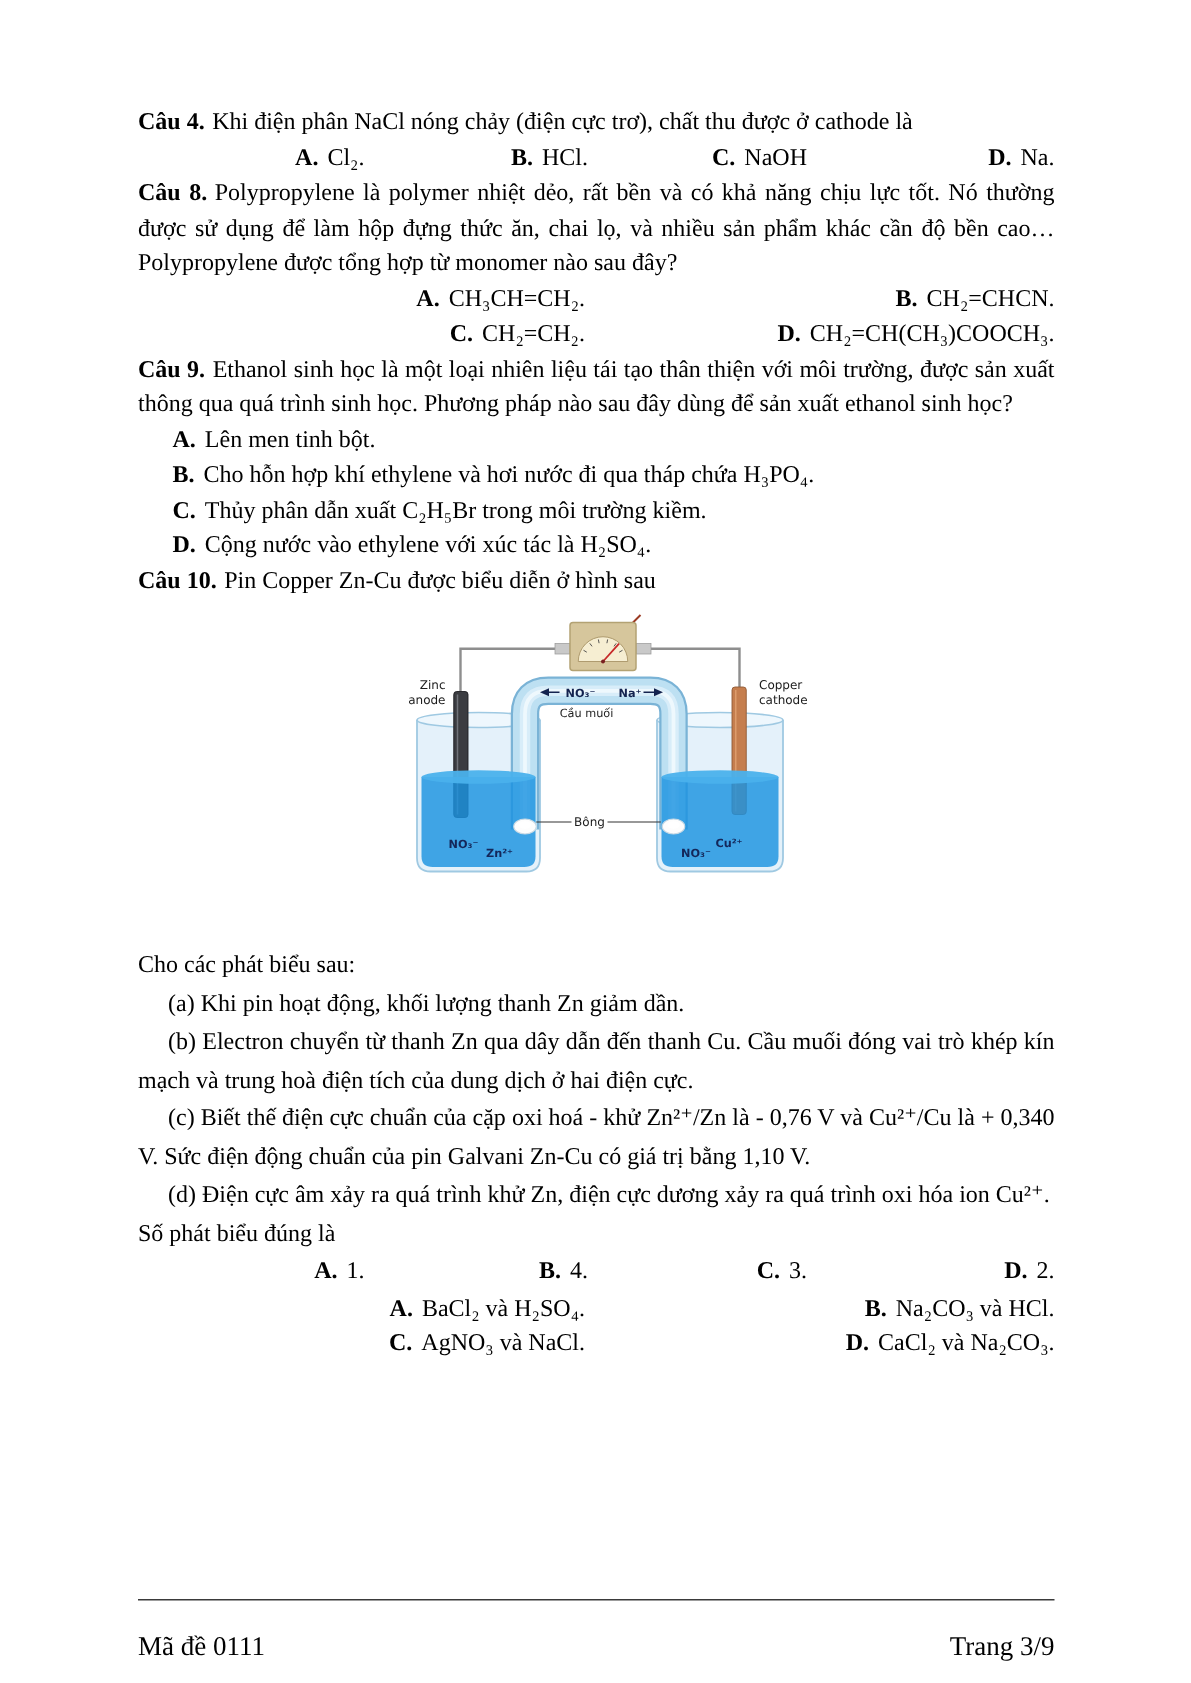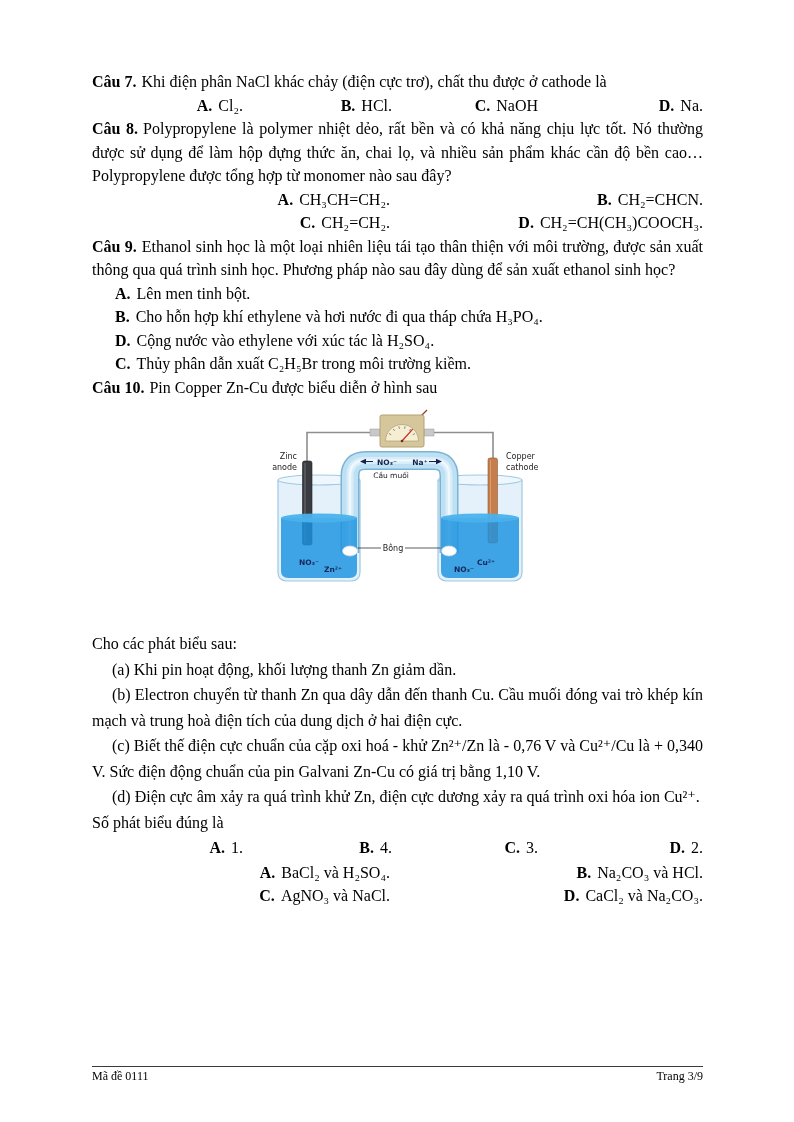--- a/index.html
+++ b/index.html
@@ -18,52 +18,52 @@
   .opt { white-space:nowrap; text-align:right; }
   .stmt-block { line-height:25.5px;margin-top:40px; }
   .statement { text-indent:20px; }
   .diagram { margin:6px 0 6px 158px; width:300px; height:186px; }
   .diagram svg { display:block; }
   .dg-label { font-family:"DejaVu Sans","Liberation Sans",sans-serif; font-size:8px; fill:#1c1c1c; }
   .dg-small { font-family:"DejaVu Sans","Liberation Sans",sans-serif; font-size:7.5px; }
   .dg-ion { font-family:"DejaVu Sans","Liberation Sans",sans-serif; font-size:7.5px; font-weight:600; }
   .footer {
     position:absolute; left:92px; right:91px; top:1066px;
-    border-top:1px solid #3a3a3a; padding-top:2px;
-    display:flex; justify-content:space-between; font-size:12px;
+    border-top:1px solid #3a3a3a; padding-top:20px;
+    display:flex; justify-content:space-between; font-size:18px;
   }
 </style>
 </head>
 <body>
 
 <div class="content">
 
-  <p><b class="ql">Câu 7.</b><span>Khi điện phân NaCl khác chảy (điện cực trơ), chất thu được ở cathode là</span></p>
+  <p><b class="ql">Câu 4.</b><span>Khi điện phân NaCl nóng chảy (điện cực trơ), chất thu được ở cathode là</span></p>
   <div class="opt-row4">
     <span class="opt"><b class="ol">A.</b><span>Cl₂.</span></span>
     <span class="opt"><b class="ol">B.</b><span>HCl.</span></span>
     <span class="opt"><b class="ol">C.</b><span>NaOH</span></span>
     <span class="opt"><b class="ol">D.</b><span>Na.</span></span>
   </div>
 
   <p><b class="ql">Câu 8.</b><span>Polypropylene là polymer nhiệt dẻo, rất bền và có khả năng chịu lực tốt. Nó thường được sử dụng để làm hộp đựng thức ăn, chai lọ, và nhiều sản phẩm khác cần độ bền cao… Polypropylene được tổng hợp từ monomer nào sau đây?</span></p>
   <div class="opt-row2">
     <span class="opt"><b class="ol">A.</b><span>CH₃CH=CH₂.</span></span>
     <span class="opt"><b class="ol">B.</b><span>CH₂=CHCN.</span></span>
   </div>
   <div class="opt-row2">
     <span class="opt"><b class="ol">C.</b><span>CH₂=CH₂.</span></span>
     <span class="opt"><b class="ol">D.</b><span>CH₂=CH(CH₃)COOCH₃.</span></span>
   </div>
 
   <p><b class="ql">Câu 9.</b><span>Ethanol sinh học là một loại nhiên liệu tái tạo thân thiện với môi trường, được sản xuất thông qua quá trình sinh học. Phương pháp nào sau đây dùng để sản xuất ethanol sinh học?</span></p>
   <p class="opt-line"><b class="ol">A.</b><span>Lên men tinh bột.</span></p>
   <p class="opt-line"><b class="ol">B.</b><span>Cho hỗn hợp khí ethylene và hơi nước đi qua tháp chứa H₃PO₄.</span></p>
+  <p class="opt-line"><b class="ol">C.</b><span>Thủy phân dẫn xuất C₂H₅Br trong môi trường kiềm.</span></p>
   <p class="opt-line"><b class="ol">D.</b><span>Cộng nước vào ethylene với xúc tác là H₂SO₄.</span></p>
-  <p class="opt-line"><b class="ol">C.</b><span>Thủy phân dẫn xuất C₂H₅Br trong môi trường kiềm.</span></p>
 
   <p><b class="ql">Câu 10.</b><span>Pin Copper Zn-Cu được biểu diễn ở hình sau</span></p>
 
   <div class="diagram">
     <svg viewBox="0 0 300 186" width="300" height="186" xmlns="http://www.w3.org/2000/svg">
 
       <g fill="none" stroke-width="1.6">
         <path d="M 120 27.5 H 57 V 56" stroke="#8e8e8e"></path>
         <path d="M 184 27.5 H 243 V 53" stroke="#8e8e8e"></path>
       </g>

